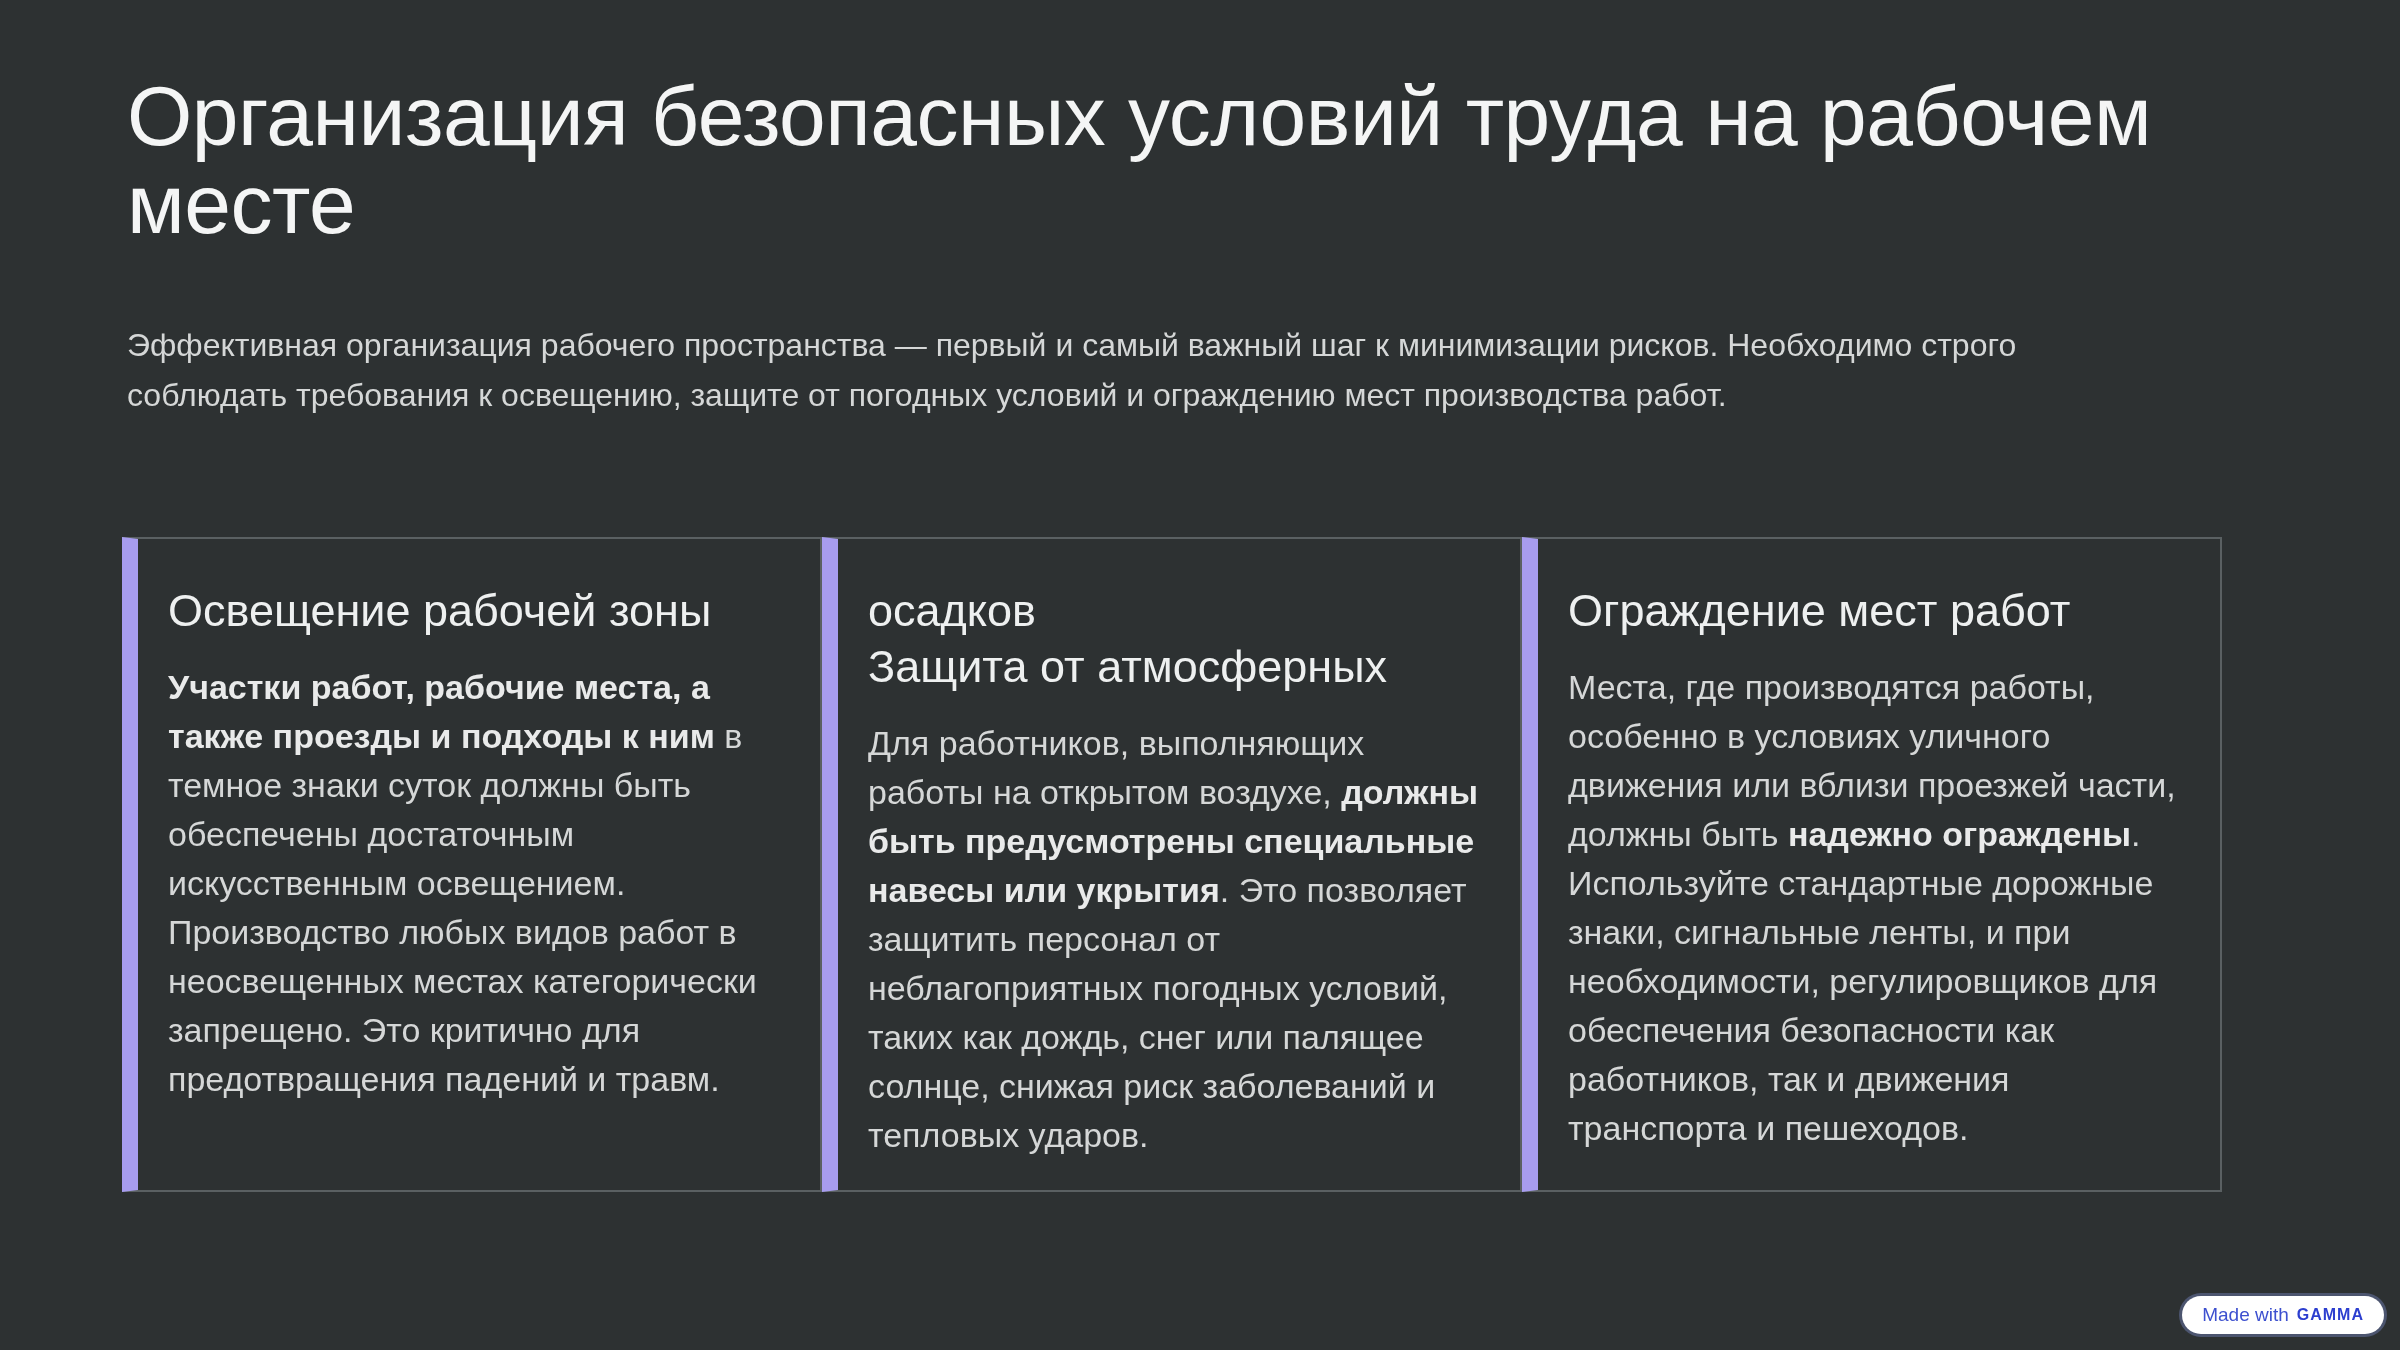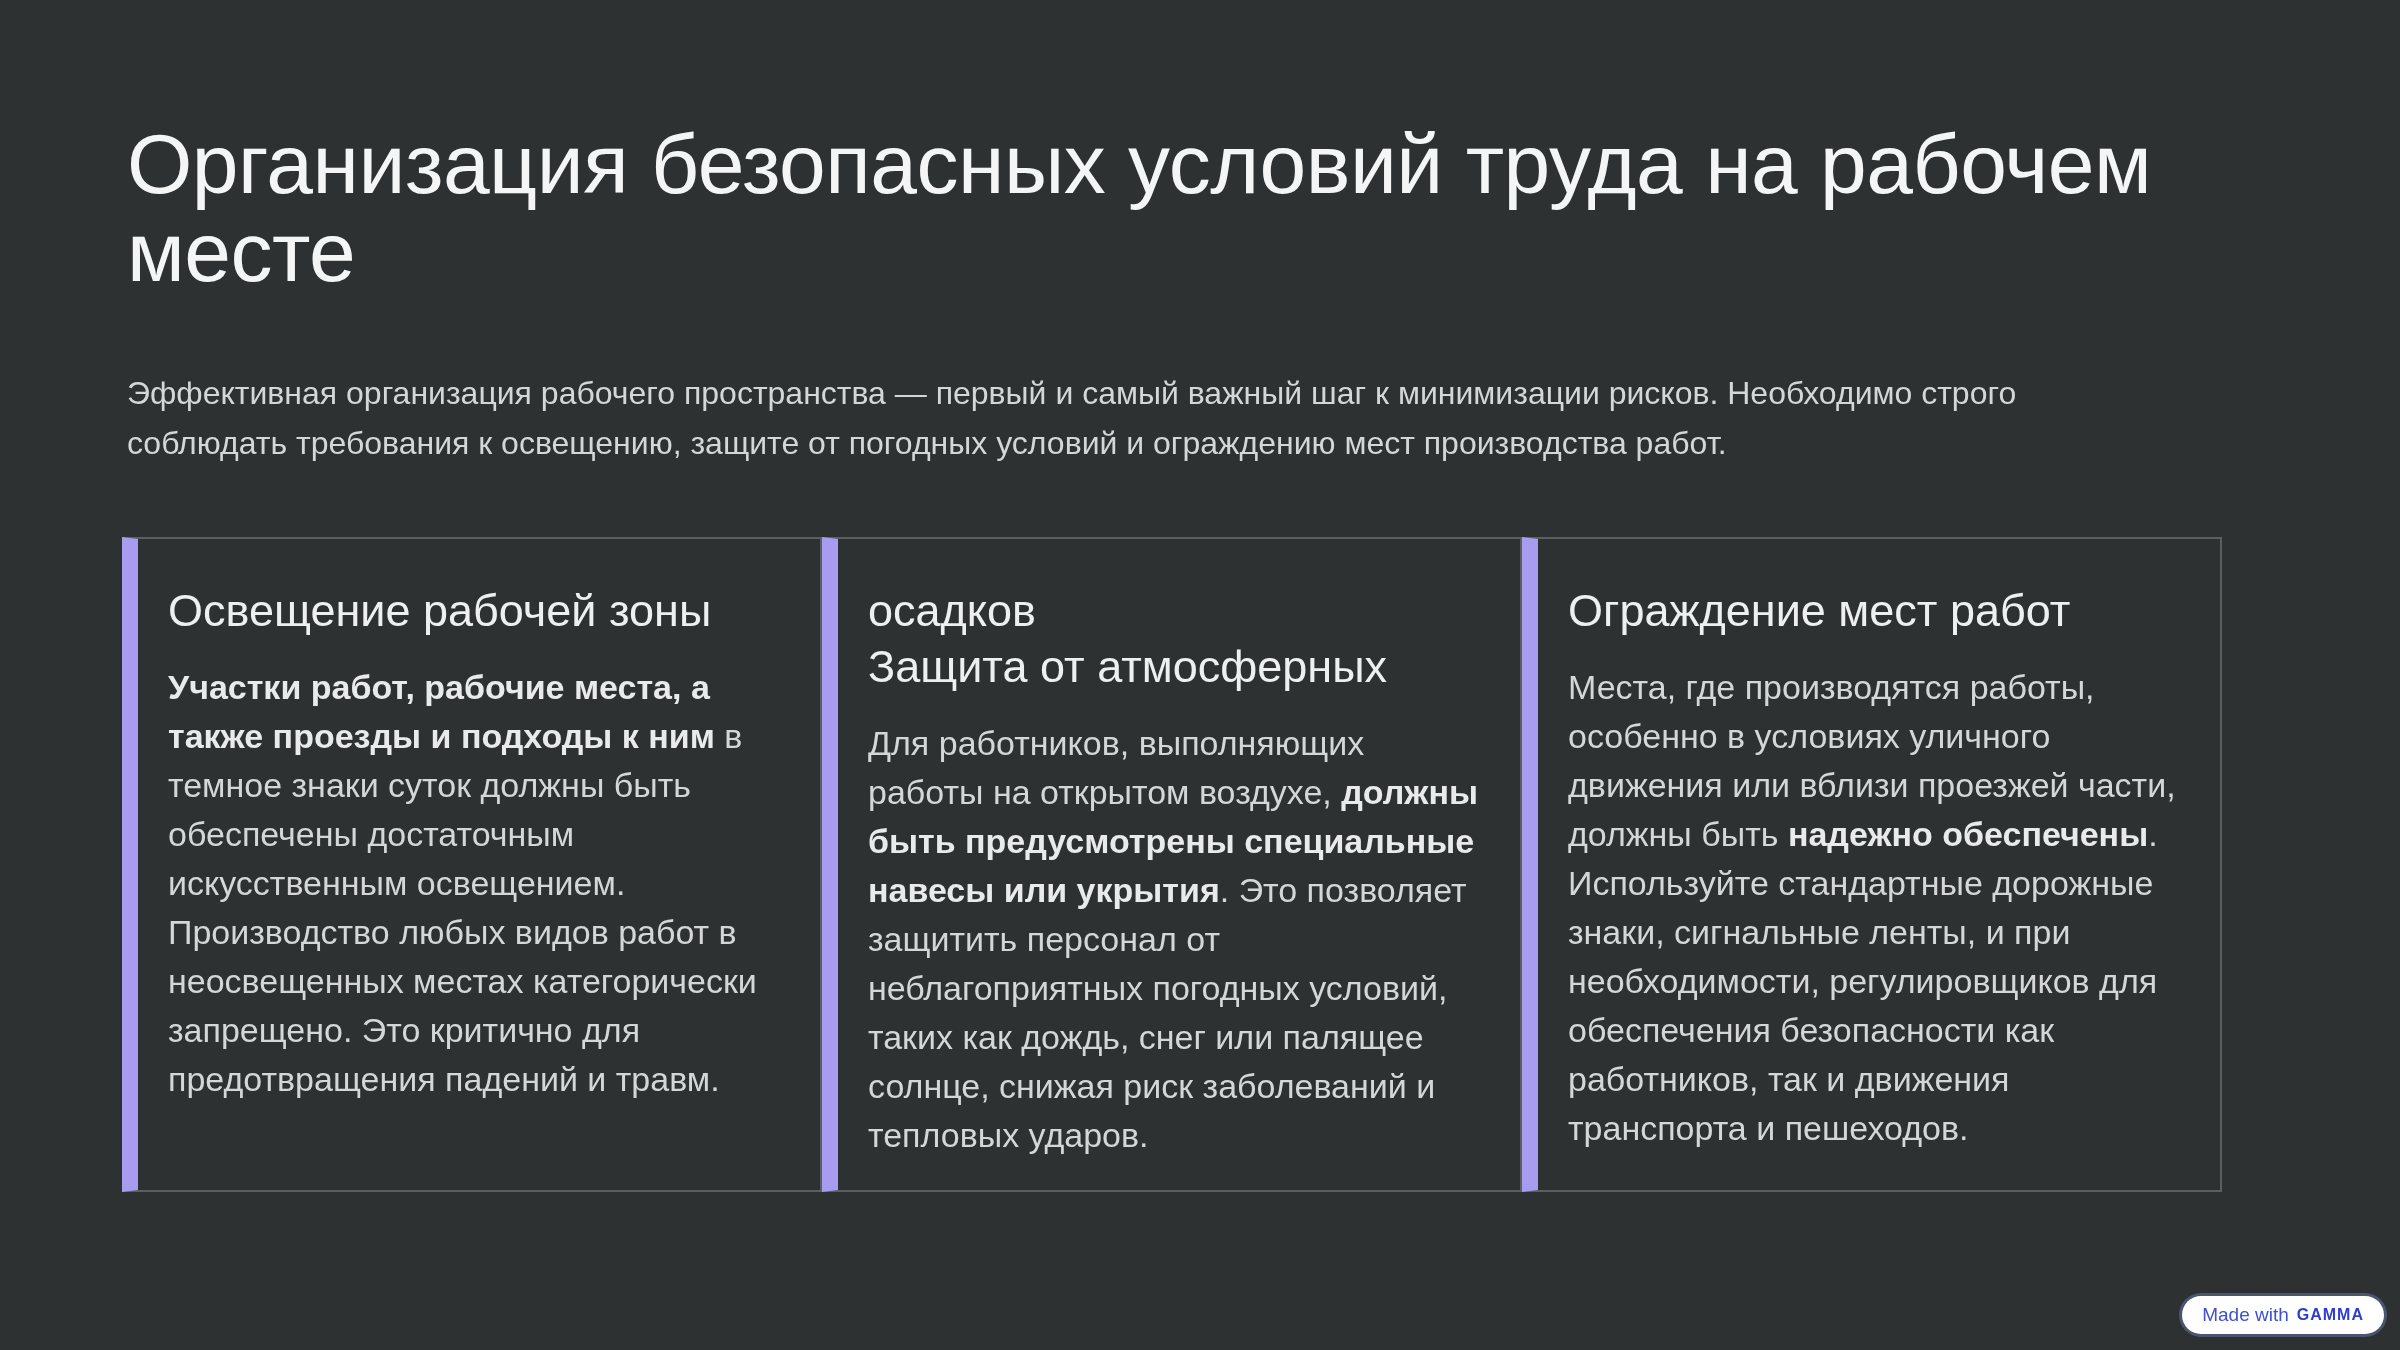--- a/index.html
+++ b/index.html
@@ -16,21 +16,21 @@
   }
   *{ margin:0; padding:0; box-sizing:border-box; }
   html,body{ width:2400px; height:1350px; overflow:hidden; }
   body{
     background: var(--bg);
     font-family: "Liberation Sans", "DejaVu Sans", sans-serif;
     position: relative;
   }
   .slide{
     position:absolute; inset:0;
-    padding: 120px 126px 0 127px;
+    padding: 72px 126px 0 127px;
     border-radius: 10px;
   }
   .page-title{
     color: var(--title-color);
     font-size: 84px;
     line-height: 88px;
     font-weight: 400;
     letter-spacing: -0.5px;
   }
   .intro{
@@ -128,21 +128,21 @@
           <span style="display: block;">осадков</span>
           <span style="display: block;">Защита от атмосферных</span>
         </h2>
       <p class="card-body"><span>Для работников, выполняющих работы на открытом воздухе, </span><span class="seg-bold">должны быть предусмотрены специальные навесы или укрытия</span><span>. Это позволяет защитить персонал от неблагоприятных погодных условий, таких как дождь, снег или палящее солнце, снижая риск заболеваний и тепловых ударов.</span></p>
     </section>
 
     <section class="card">
       <h2 class="card-title">
           <span style="display: block;">Ограждение мест работ</span>
         </h2>
-      <p class="card-body"><span>Места, где производятся работы, особенно в условиях уличного движения или вблизи проезжей части, должны быть </span><span class="seg-bold">надежно обеспечены</span><span>. Используйте стандартные дорожные знаки, сигнальные ленты, и при необходимости, регулировщиков для обеспечения безопасности как работников, так и движения транспорта и пешеходов.</span></p>
+      <p class="card-body"><span>Места, где производятся работы, особенно в условиях уличного движения или вблизи проезжей части, должны быть </span><span class="seg-bold">надежно ограждены</span><span>. Используйте стандартные дорожные знаки, сигнальные ленты, и при необходимости, регулировщиков для обеспечения безопасности как работников, так и движения транспорта и пешеходов.</span></p>
     </section>
 
   </div>
 
   <a class="badge">
     <span class="badge-prefix">Made with</span>
     <span class="badge-brand">GAMMA</span>
   </a>
 
 </div>

